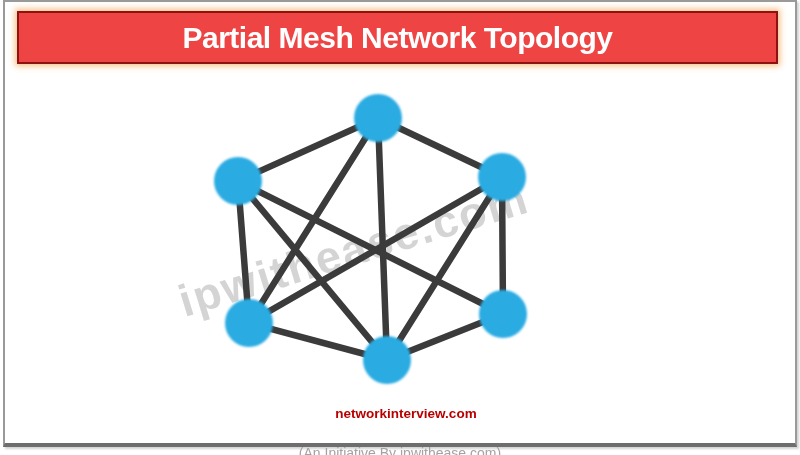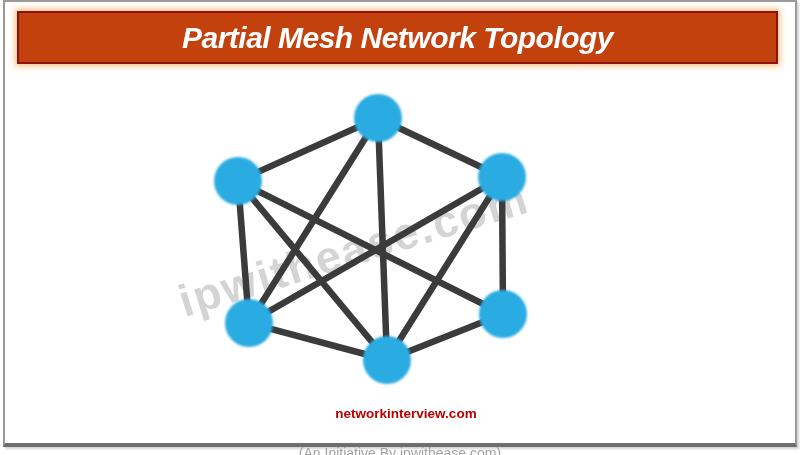--- a/index.html
+++ b/index.html
@@ -38,21 +38,21 @@
   }
   .footer-initiative{
     position:absolute;left:0;right:0;top:443px;text-align:center;
     font-size:14px;color:#a3a3a3;z-index:4;
   }
 </style>
 </head>
 <body>
 
 <div class="card">
-  <div class="banner" style="background-color: #c2410c; border-color: rgb(142, 18, 18); font-style: italic;">
+  <div class="banner" style="background-color: #ef4444; border-color: rgb(142, 18, 18);">
     <span class="banner-title" style="color: rgb(255, 255, 255);">Partial Mesh Network Topology</span>
   </div>
   <div class="footer-site" style="color: rgb(184, 0, 0); padding-left: 12px;">networkinterview.com</div>
   <div class="footer-initiative" style="color: rgb(163, 163, 163);">(An Initiative By ipwithease.com)</div>
 </div>
 
 <div class="watermark" style="color: rgb(171, 171, 171);">ipwithease.com</div>
 
 <svg class="topology-svg" viewBox="0 0 800 455" xmlns="http://www.w3.org/2000/svg">
   <defs>

